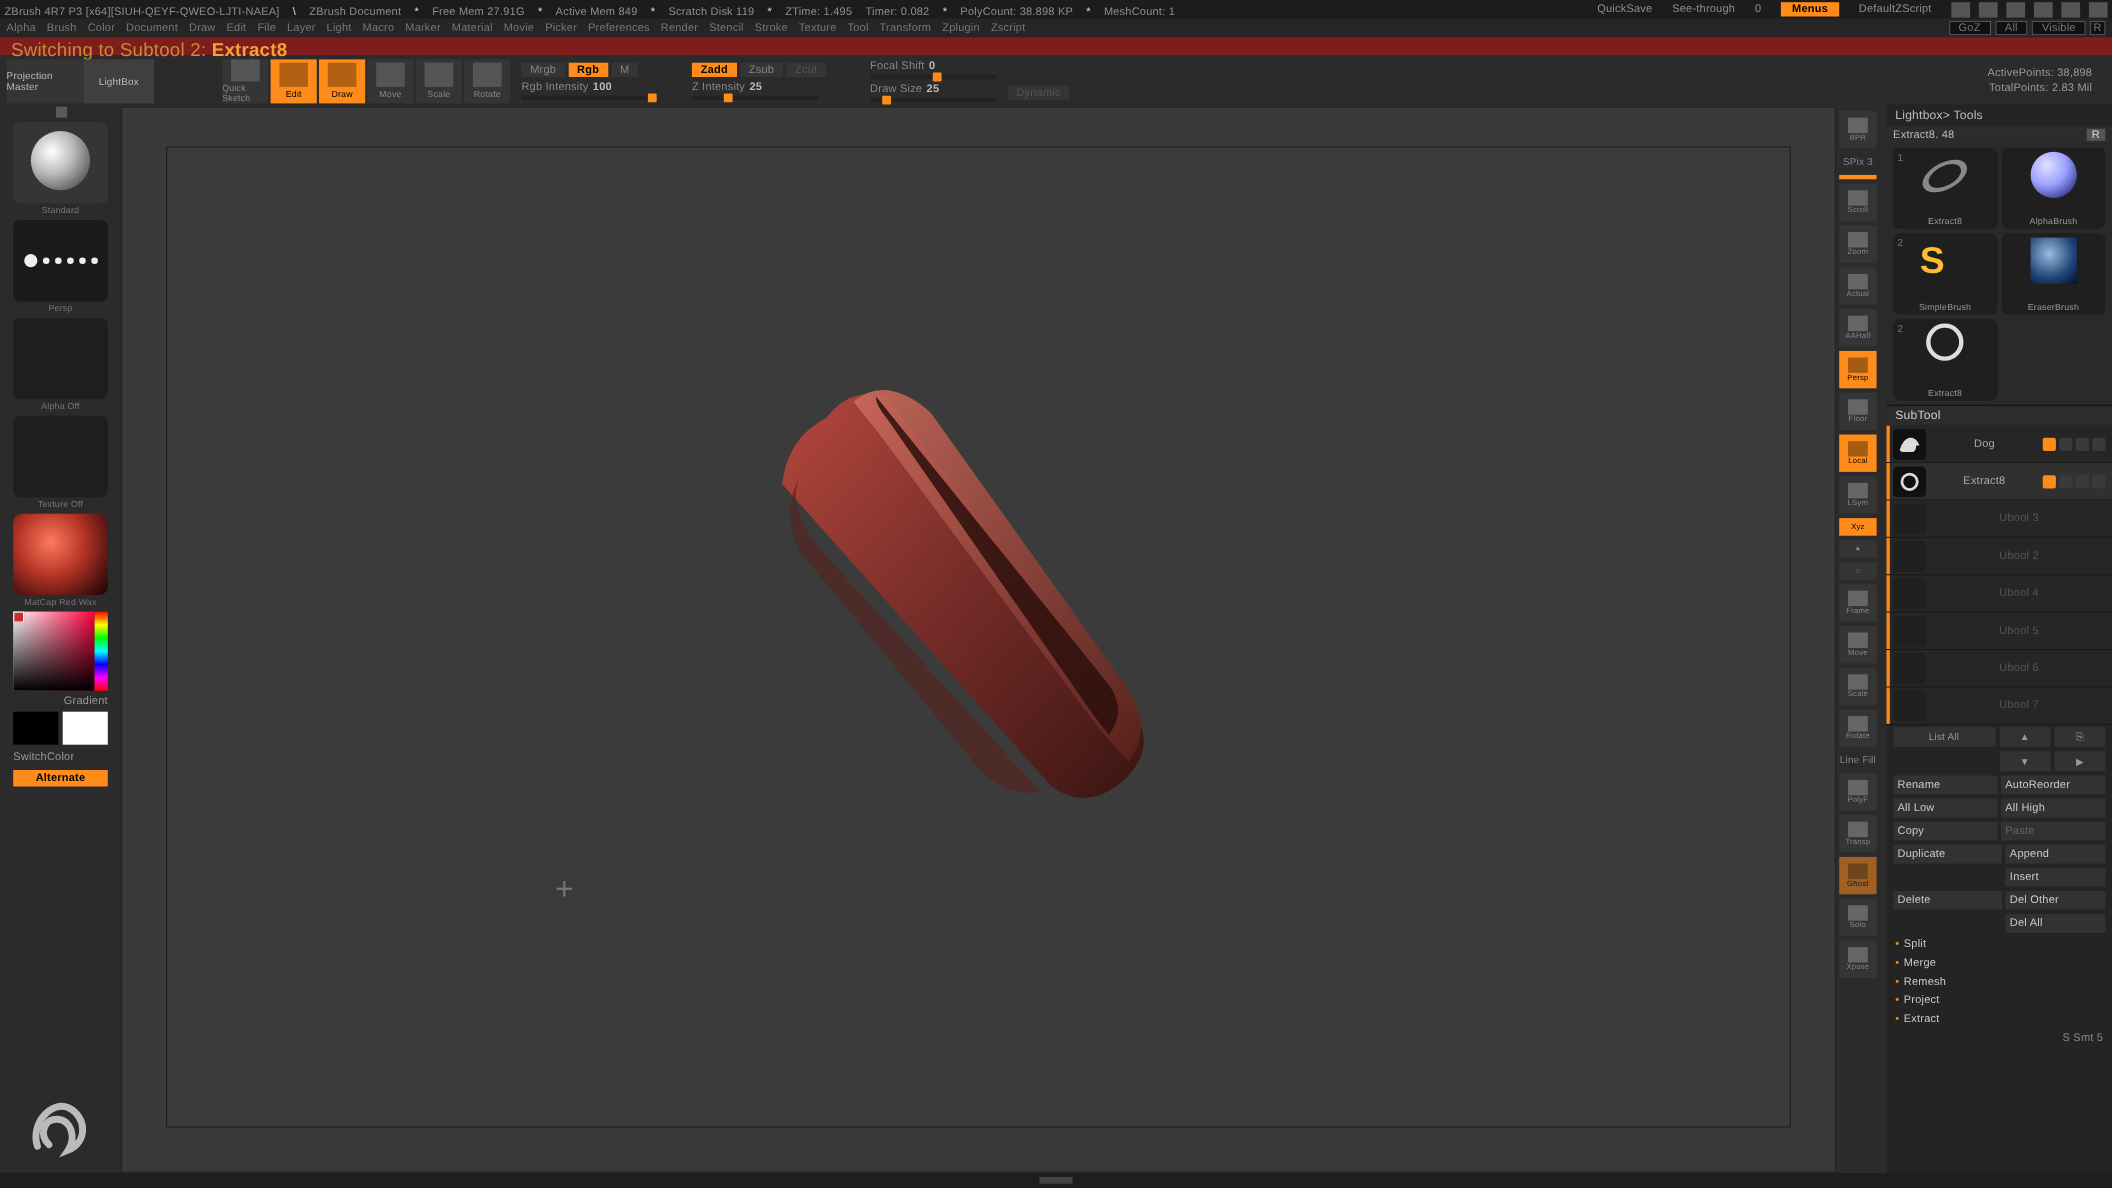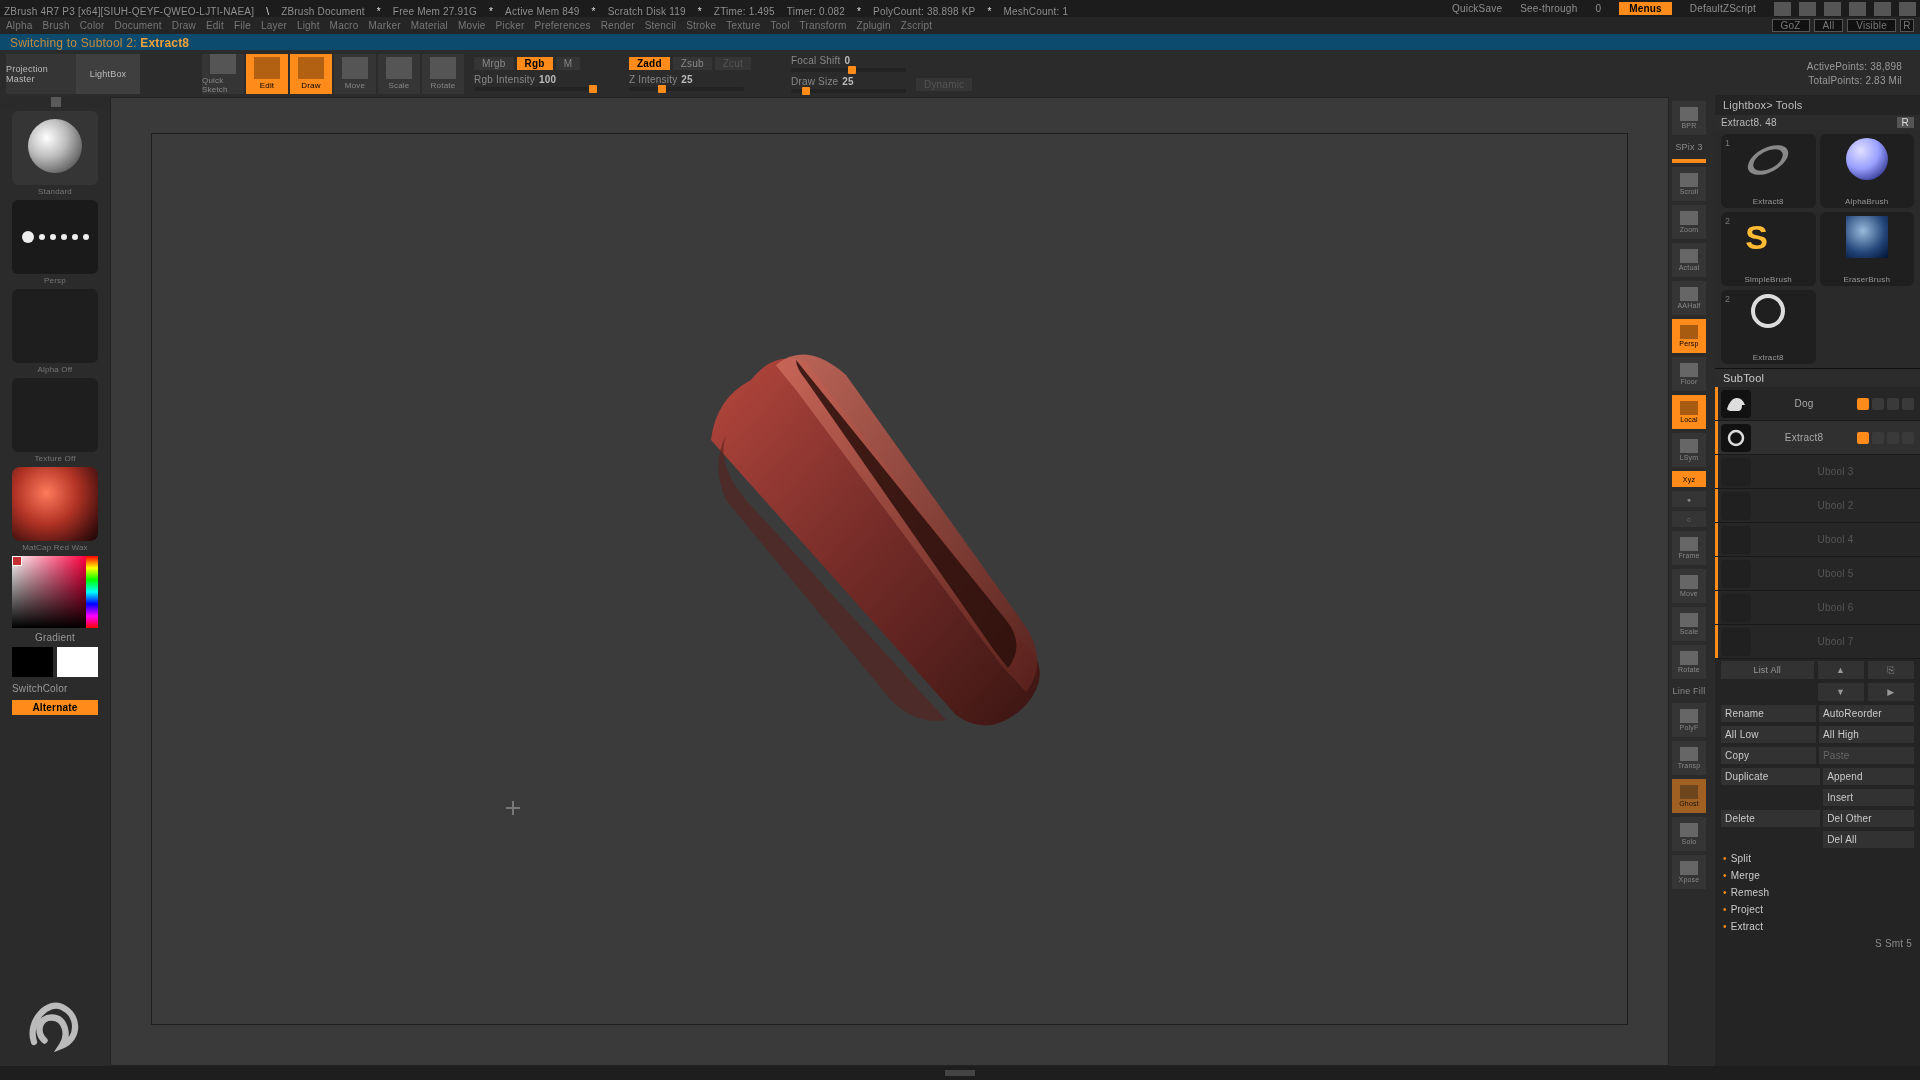--- a/index.html
+++ b/index.html
@@ -16,21 +16,21 @@
 
   
   .menubar { display:flex; align-items:center; height:17px; background:#252525; gap:10px; padding-left:6px; }
   .menubar span { color:#777; }
   .menubar .mspacer { flex:1; }
   .menubar .right-chips { display:flex; gap:4px; align-items:center; padding-right:6px;}
   .chip { background:#111; border:1px solid #555; padding:0 8px; font-size:10px; color:#aaa;}
   .chip.notch { width:14px; padding:0; text-align:center; }
 
   
-  .statusline { height:16px; background:#0c4a6e; padding:2px 10px; color:#c38c3d; font-size:12px;}
+  .statusline { height:16px; background:#7f1d1d; padding:2px 10px; color:#c38c3d; font-size:17px;}
   .statusline b { color:#f2a23b;}
 
   
   .toolbar { display:flex; align-items:center; height:45px; background:#2b2b2b; gap:0px; padding:2px 10px 0 6px;}
   .tbbig  { width:70px; height:40px; background:#353535; display:flex;flex-direction:column;align-items:center;justify-content:center; font-size:9px; color:#bbb;}
   .tbbig.light { background:#3f3f3f;}
   .tbico  { width:42px; height:40px; background:#353535; display:flex;flex-direction:column;align-items:center;justify-content:center; font-size:8px; color:#888; margin-left:2px;}
   .tbico.active { background:#ff8c1a; color:#000;}
   .tb-inlineimg { width:26px;height:22px; background:#555; margin-bottom:2px;}
   .tbico.active .tb-inlineimg { background:rgba(0,0,0,.3); }
@@ -55,21 +55,21 @@
   .brushball { width:54px;height:54px;border-radius:50%; background: radial-gradient(circle at 35% 35%, #fff, #bbb 40%, #666 75%, #333); position:absolute; left:16px; top:8px;}
   .dots { width:86px;height:74px; background:#1a1a1a; border-radius:6px; display:flex; align-items:center; justify-content:center; gap:5px;}
   .dots span { width:6px;height:6px;border-radius:50%;background:#eee;}
   .dots .big { width:12px;height:12px;}
   .alpha-off, .tex-off { width:86px;height:74px; background:#1e1e1e; border-radius:6px;}
   .mtlball { width:86px;height:74px; background:radial-gradient(circle at 40% 35%, #ff7a5c, #b03224 45%, #4a1210 80%, #160503); border-radius:8px;}
   .colorpick { width:86px;height:72px; position:relative;}
   .colorpick .sat { position:absolute; inset:0 12px 0 0; background:linear-gradient(to bottom, rgba(0,0,0,0), #000), linear-gradient(to right, #fff, #ff0040);}
   .colorpick .hue { position:absolute; top:0;right:0;width:12px;height:100%; background:linear-gradient(#f00,#ff0,#0f0,#0ff,#00f,#f0f,#f00);}
   .colorpick .sel { position:absolute; top:0;left:0;width:10px;height:10px;border:1px solid #fff; background:#c62f2f;}
-  .gradrow { width:86px;text-align:center;font-size:10px;color:#999;}
+  .gradrow { width:86px;text-align:right;font-size:10px;color:#999;}
   .bwrow { display:flex; width:86px; gap:4px;}
   .bwrow .sw { flex:1; height:30px;}
   .bwrow .blk { background:#000;}
   .bwrow .wht { background:#fff;}
   .switchrow { width:86px; font-size:10px; color:#999; padding:2px 0;}
   .alt { width:86px; background:#ff8c1a; color:#000; font-size:10px; font-weight:bold; text-align:center; padding:2px 0;}
   .logo { width:70px;height:70px; margin-top:auto; margin-bottom:10px; }
   .logo svg { width:100%; height:100%; }
 
   

